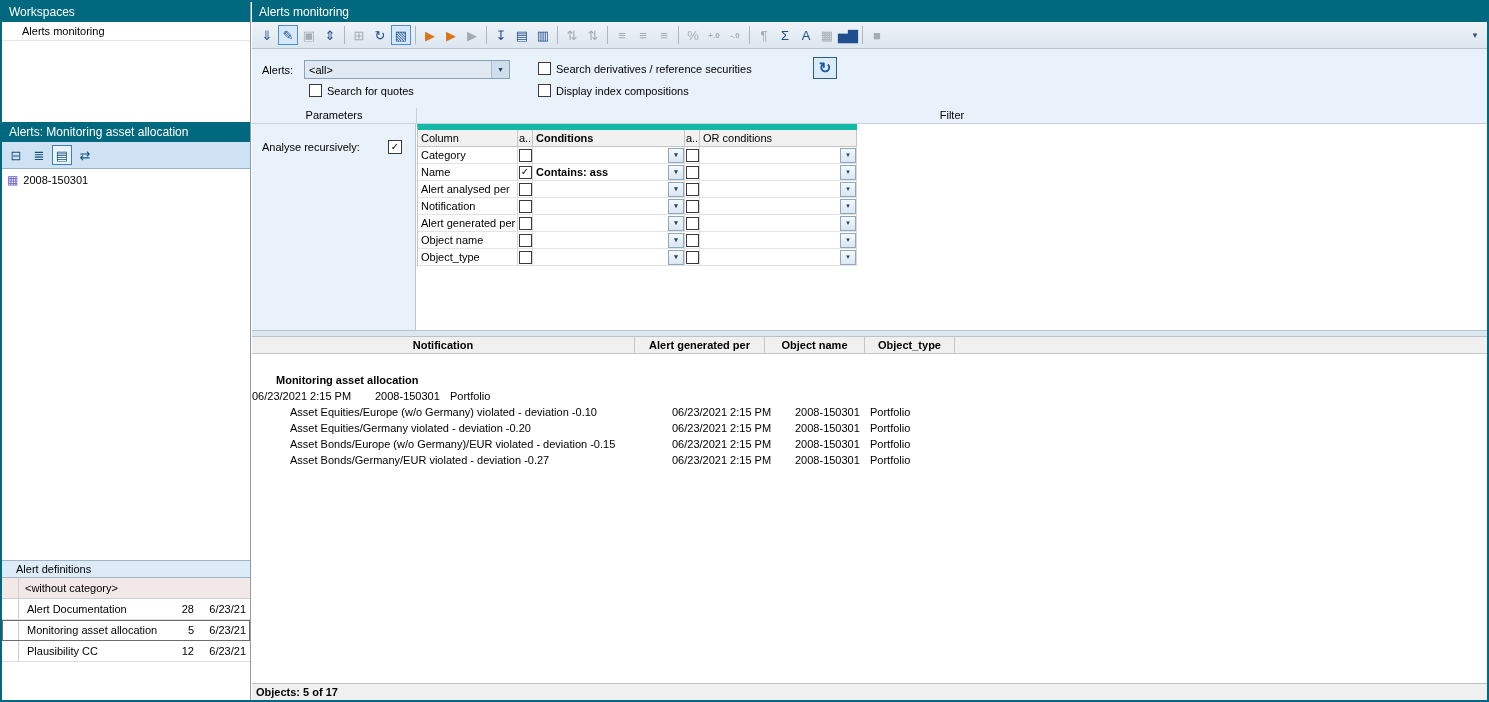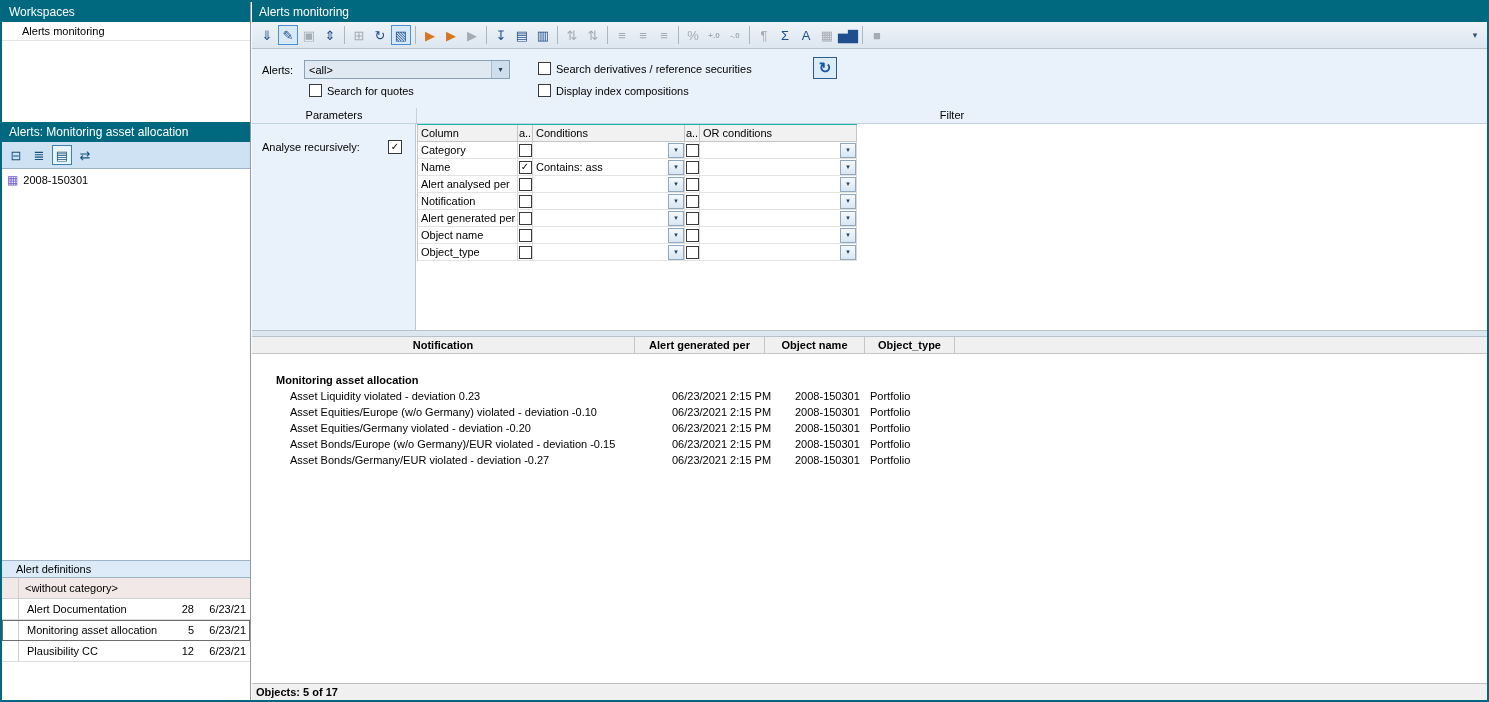--- a/index.html
+++ b/index.html
@@ -63,27 +63,27 @@
                 display:flex;line-height:15px;box-sizing:content-box;}
   .sb-left{width:164px;text-align:center;border-right:1px solid #c3d2df;flex:none;}
   .sb-right{flex:1;text-align:center;}
 
   .content-split{position:absolute;top:122px;left:0;right:0;height:206px;display:flex;}
   .params-pane{width:164px;background:#e9f2fa;border-right:1px solid #b9c9d8;position:relative;flex:none;box-sizing:border-box;}
   .analyse-label{position:absolute;left:10px;top:17px;}
   .analyse-cb{position:absolute;left:136px;top:16px;}
   .filter-pane{flex:1;background:#fff;position:relative;}
 
-  .grid{position:absolute;left:1px;top:0;border-top:1px solid #14b8a6;border-left:1px solid #c6c6c6;width:439px;}
+  .grid{position:absolute;left:1px;top:0;border-top:6px solid #14b8a6;border-left:1px solid #c6c6c6;width:439px;}
   .g-row{display:flex;height:17px;box-sizing:border-box;}
   .gc{border-right:1px solid #d8d8d8;border-bottom:1px solid #e3e3e3;display:flex;align-items:center;box-sizing:border-box;}
   .g-head .gc{background:#f1f1f1;border-right:1px solid #c6c6c6;border-bottom:1px solid #c6c6c6;}
   .c-col{width:100px;padding-left:3px;flex:none;}
   .c-a{width:15px;justify-content:center;flex:none;}
-  .c-cond{width:152px;justify-content:space-between;padding-left:3px;flex:none;}
+  .c-cond{width:152px;justify-content:space-between;padding-left:3px;flex:none;font-weight:bold;}
   .c-or{width:157px;justify-content:space-between;padding-left:3px;flex:none;}
   .dd-btn{width:16px;height:15px;margin-right:0;border:1px solid #8fa8bd;background:linear-gradient(#f5f9fc,#d9e6f2);
           font-size:7px;display:flex;align-items:center;justify-content:center;color:#22435f;box-sizing:border-box;flex:none;}
 
   .splitter{position:absolute;top:328px;left:0;right:0;height:5px;background:#dde7f0;
             border-top:1px solid #b6c2cd;border-bottom:1px solid #b6c2cd;box-sizing:content-box;}
 
   .results{position:absolute;top:335px;left:0;right:0;bottom:17px;background:#fff;overflow:hidden;}
   .r-header{display:flex;height:16px;line-height:16px;background:#f0f0f0;border-bottom:1px solid #c6c6c6;font-weight:bold;}
   .rh{border-right:1px solid #c6c6c6;text-align:center;box-sizing:border-box;flex:none;}
@@ -368,21 +368,20 @@
       <div class="r-header">
         <span class="rh rh1">Notification</span>
         <span class="rh rh2">Alert generated per</span>
         <span class="rh rh3">Object name</span>
         <span class="rh rh4">Object_type</span>
         <span class="rh rh-fill"></span>
       </div>
       <div class="r-group">Monitoring asset allocation</div>
 
       <div class="r-row">
-        <span class="rc1">Asset Liquidity violated - deviation 0.23</span>
         <span class="rc2">06/23/2021 2:15 PM</span>
         <span class="rc3">2008-150301</span>
         <span class="rc4">Portfolio</span>
       </div>
       <div class="r-row">
         <span class="rc1">Asset Equities/Europe (w/o Germany) violated - deviation -0.10</span>
         <span class="rc2">06/23/2021 2:15 PM</span>
         <span class="rc3">2008-150301</span>
         <span class="rc4">Portfolio</span>
       </div>

